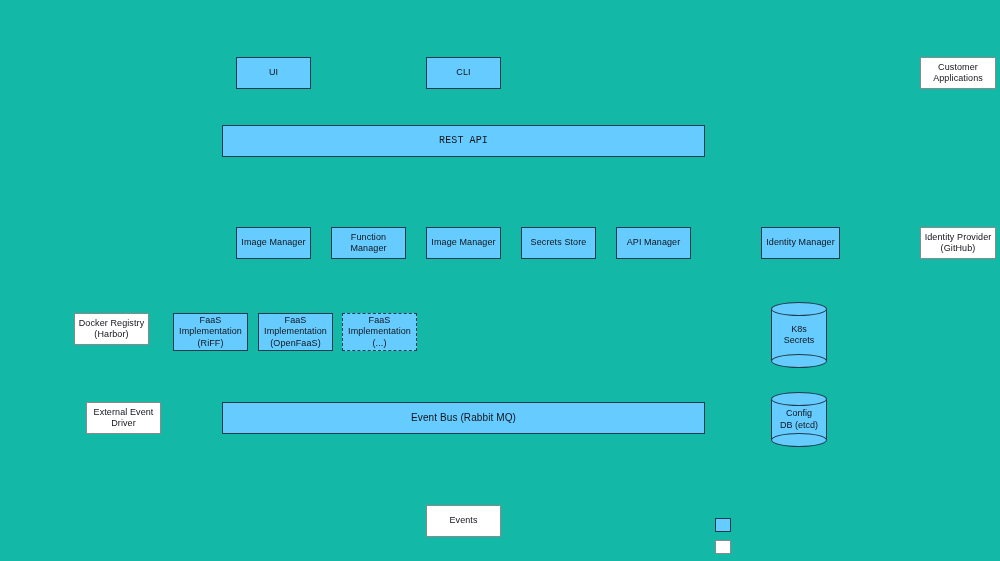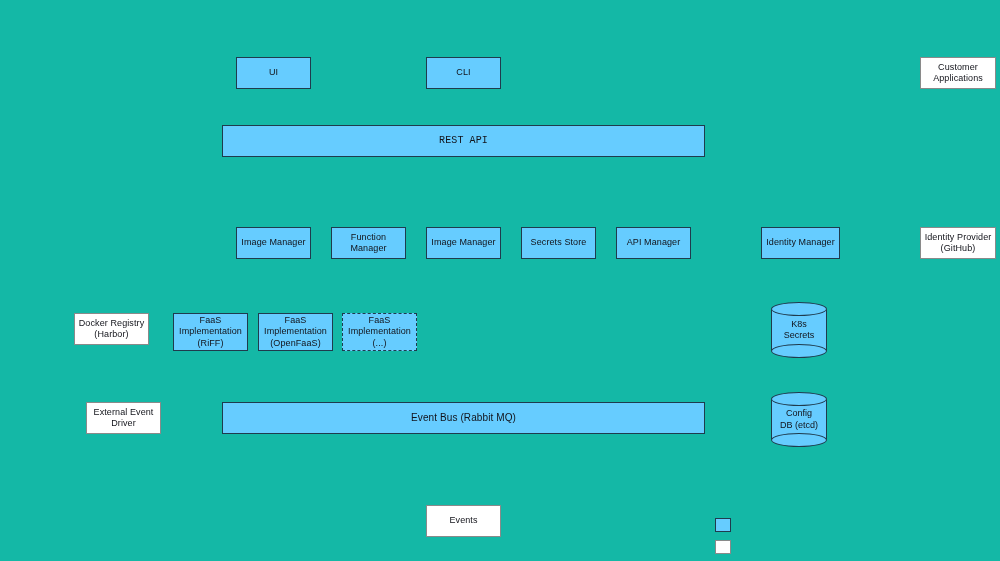--- a/index.html
+++ b/index.html
@@ -191,21 +191,21 @@
 Implementation
 (OpenFaaS)</span>
   </div>
 
   <div class="node dashed" style="left:342px; top:313px; width:75px; height:38px;">
     <span>FaaS
 Implementation
 (...)</span>
   </div>
 
-  <div class="cyl" style="left:771px; top:302px; width:56px; height:56px;">
+  <div class="cyl" style="left:771px; top:302px; width:56px; height:66px;">
     <div class="body"></div>
     <div class="bottom"></div>
     <div class="top"></div>
     <div class="cyl-label">K8s
 Secrets</div>
   </div>
 
   <div class="node white" style="left:74px; top:402px; width:75px; height:32px;margin-left:12px;">
     <span>External Event
 Driver</span>

